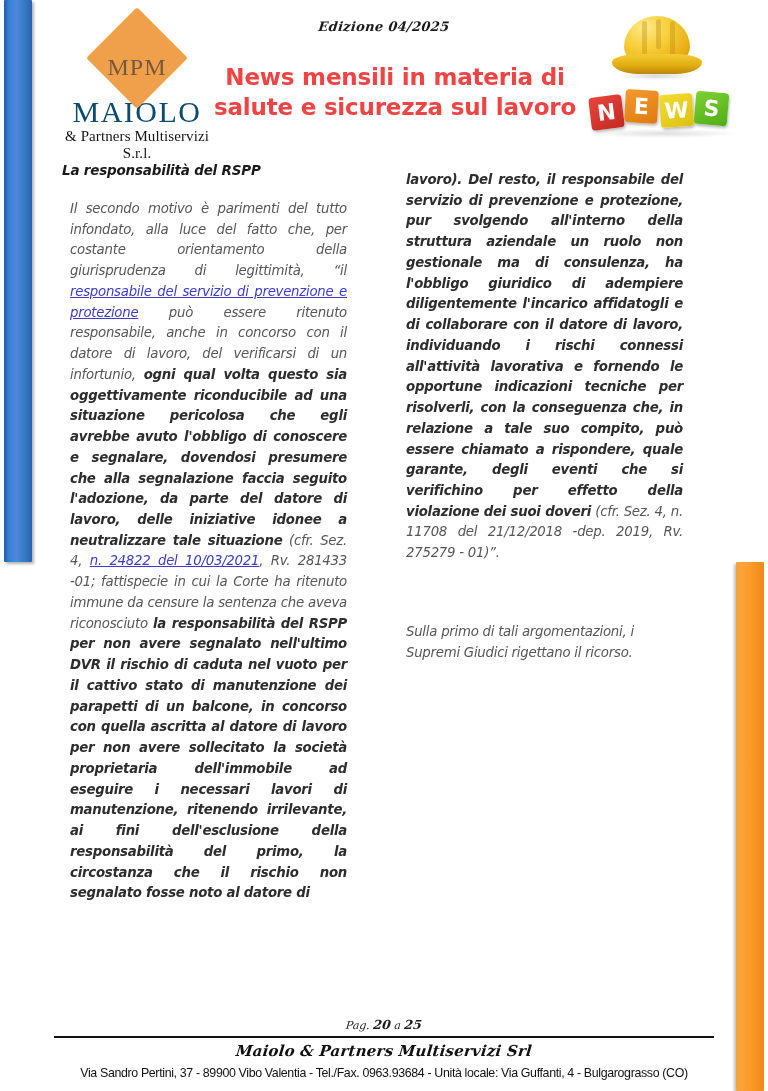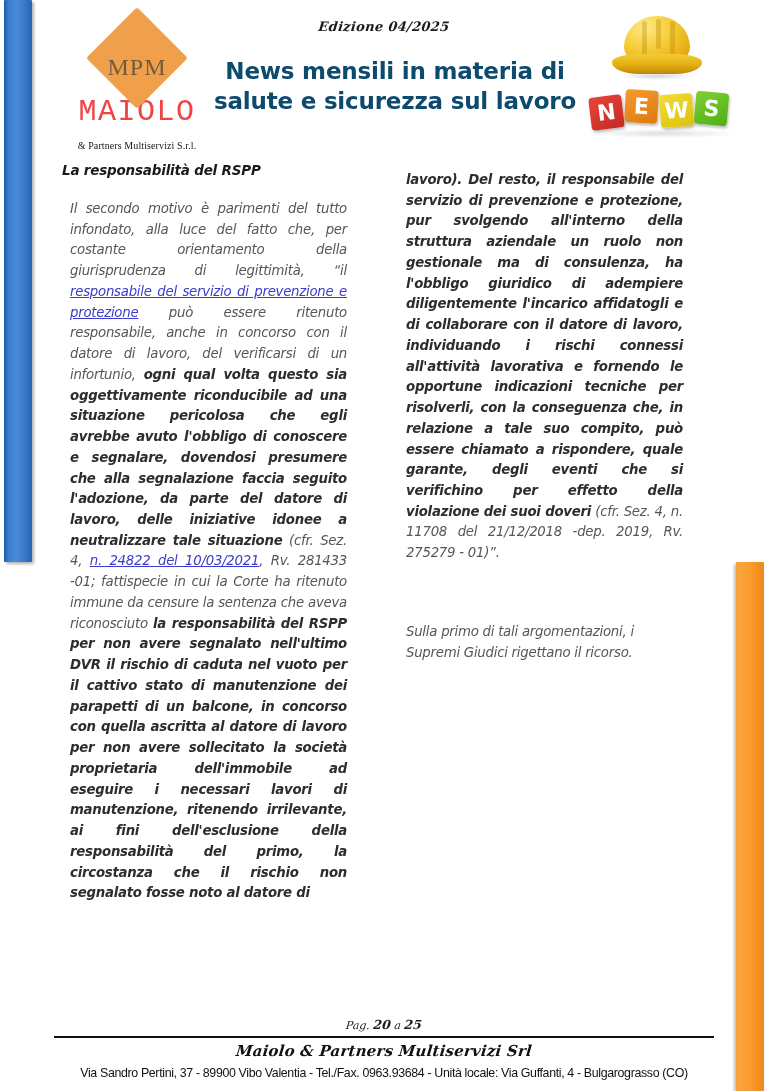--- a/index.html
+++ b/index.html
@@ -92,47 +92,47 @@
     left: 0; top: 36px;
     width: 100px;
     text-align: center;
     font-family: "Liberation Serif", serif;
     font-size: 24px;
     letter-spacing: 1px;
     color: #5a4a3c;
     opacity: .82;
   }
   .logo-name {
-    font-family: Liberation Mono, monospace;
+    font-family: Liberation Serif, serif;
     font-size: 30px;
     letter-spacing: 1.5px;
-    color: #ef4444;
+    color: #0c4a6e;
     line-height: 0.95;
     margin-top: -20px;
   }
   .logo-sub {
     font-family: "Liberation Serif", serif;
-    font-size: 10px;
+    font-size: 15px;
     color: #151515;
     letter-spacing: 0.1px;
-    margin-top: 13px;
+    margin-top: 1px;
   }
 
   
   .main-title {
     position: absolute;
     left: 205px;
-    top: 56px;
+    top: 62px;
     width: 380px;
     text-align: center;
     font-family: "DejaVu Sans", sans-serif;
     font-weight: bold;
     font-size: 23px;
     line-height: 1.32;
-    color: #0c4a6e;
+    color: #ef4444;
     letter-spacing: -0.2px;
   }
 
   
   .artwork {
     position: absolute;
     left: 582px;
     top: 14px;
     width: 160px;
     height: 140px;

